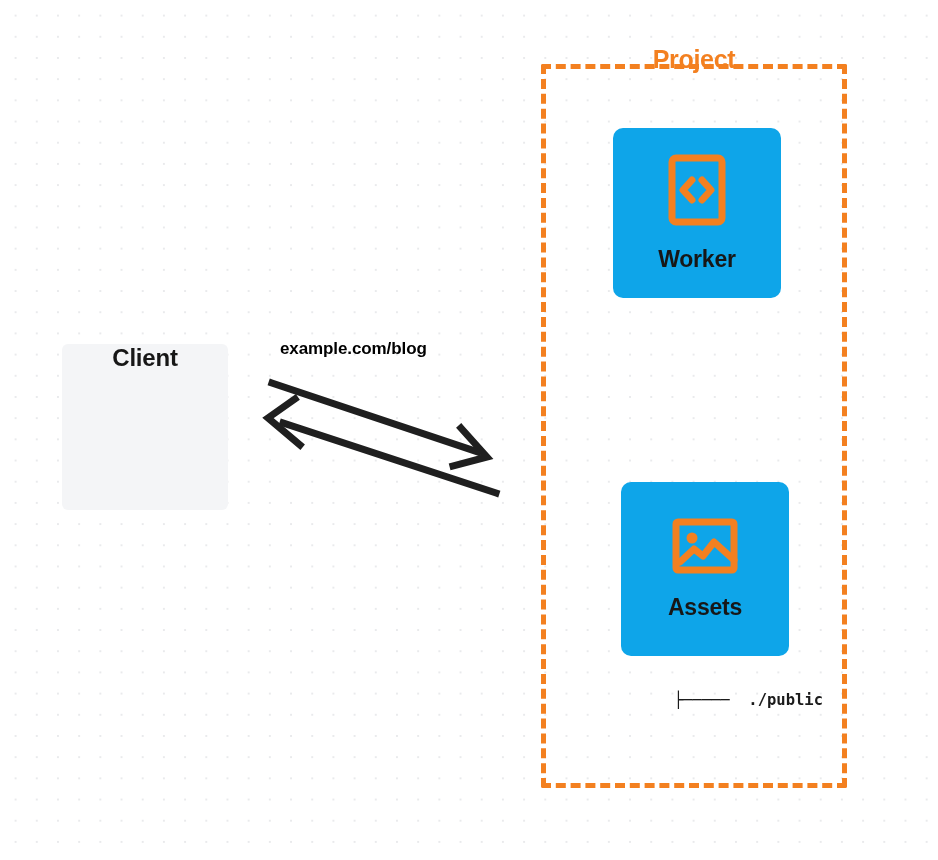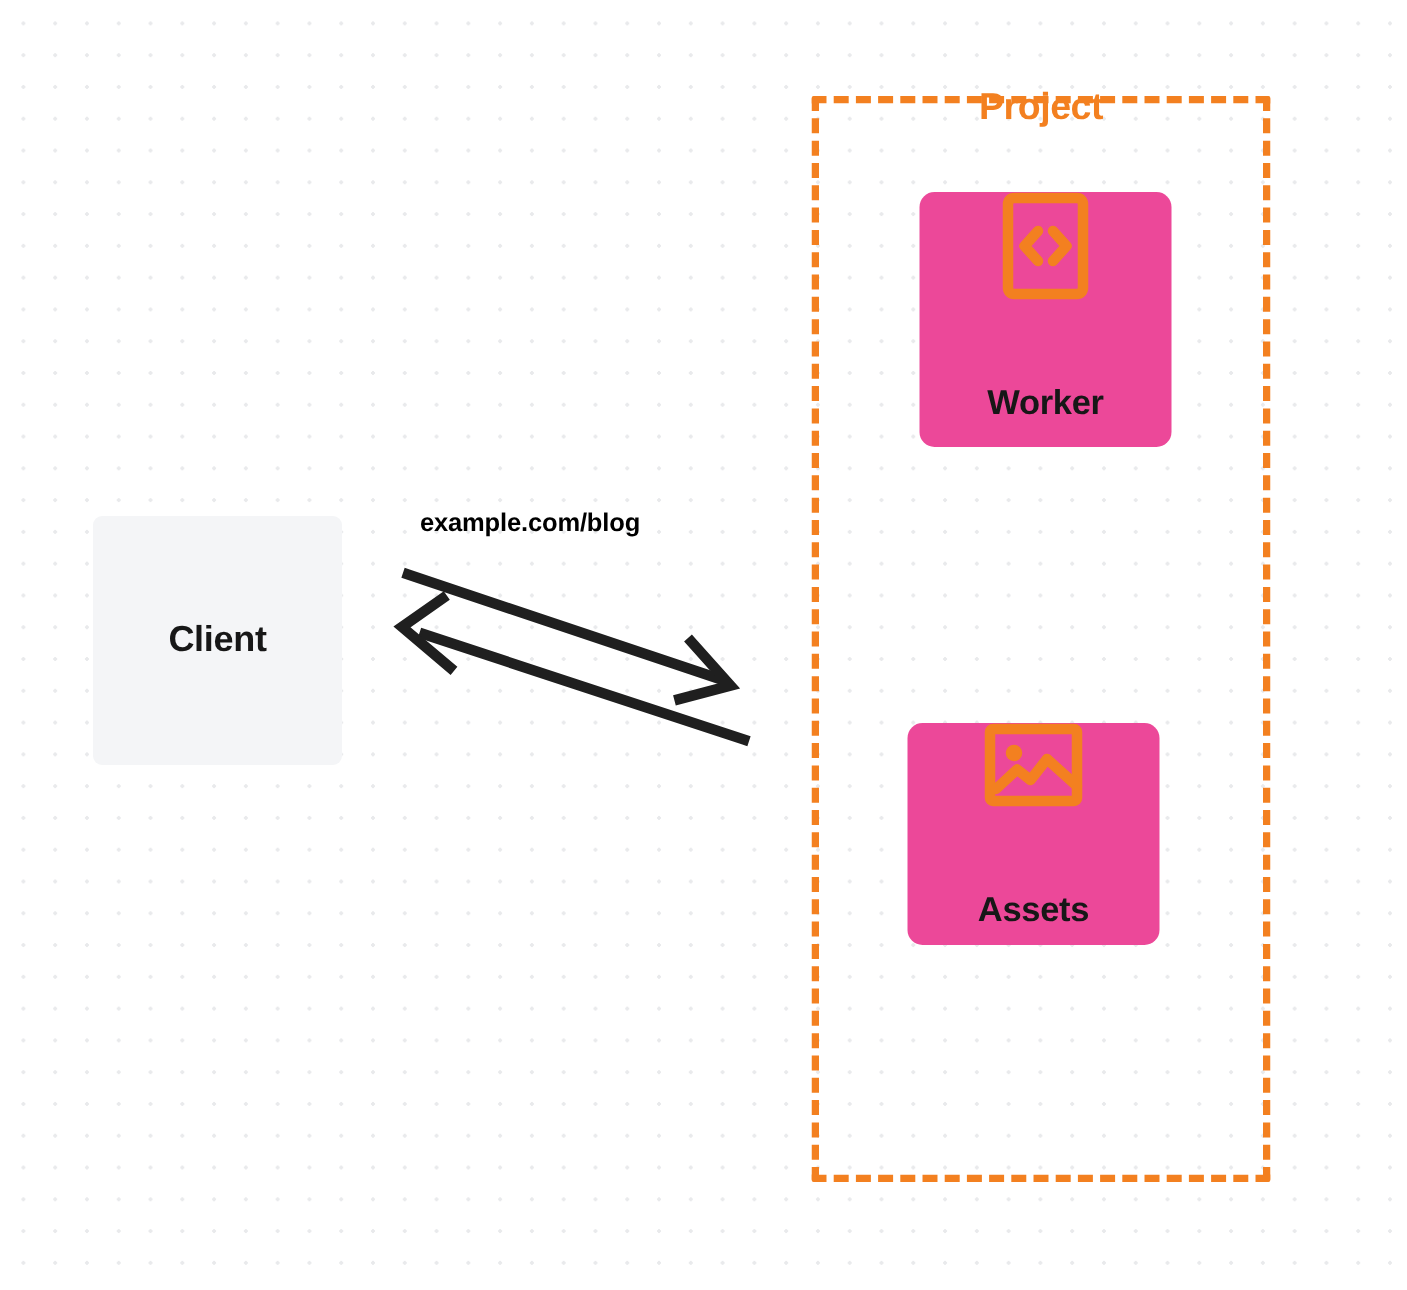--- a/index.html
+++ b/index.html
@@ -26,21 +26,20 @@
   
   .client-box {
     position: absolute;
     left: 62px;
     top: 344px;
     width: 166px;
     height: 166px;
     background: #f4f5f7;
     border-radius: 6px;
     display: flex;
-    align-items: center;
     justify-content: center;
   }
   .client-label {
     font-size: 24px;
     font-weight: 700;
     color: #171717;
     letter-spacing: -0.2px;
   }
 
   
@@ -85,45 +84,43 @@
     top: -17px;
     left: 50%;
     transform: translateX(-50%);
     font-size: 25px;
     font-weight: 700;
     color: #f38020;
     letter-spacing: -0.3px;
     line-height: 1;
     padding: 0 4px;
     white-space: nowrap;
-    margin-top: 12px;
   }
 
   
   .card {
     position: absolute;
-    background: #ec4899;
+    background: #0ea5e9;
     border-radius: 10px;
     display: flex;
     flex-direction: column;
     align-items: center;
-    justify-content: flex-start;
-    gap: 34px;
+    justify-content: center;
   }
   .card-worker {
     left: 72px;
     top: 64px;
     width: 168px;
     height: 170px;
   }
   .card-assets {
-    left: 64px;
+    left: 80px;
     top: 418px;
     width: 168px;
-    height: 148px;
+    height: 174px;
   }
   .card-icon {
     display: block;
     margin-bottom: 16px;
   }
   .card-label {
     font-size: 23px;
     font-weight: 700;
     color: #171717;
     letter-spacing: -0.2px;
@@ -188,17 +185,18 @@
         <svg width="66" height="56" viewBox="0 0 66 56" xmlns="http://www.w3.org/2000/svg">
           <rect x="4" y="4" width="58" height="48" rx="2" ry="2" fill="none" stroke="#f38020" stroke-width="7"></rect>
           <circle cx="20" cy="20" r="5.5" fill="#f38020"></circle>
           <polyline points="8,44 22,31 31,38 42,24 62,42" fill="none" stroke="#f38020" stroke-width="7" stroke-linecap="round" stroke-linejoin="round"></polyline>
         </svg>
       </span>
       <span class="card-label">Assets</span>
     </div>
 
     <div class="file-tree">
+      <div>├─────  ./public</div>
       
     </div>
 
   </div>
 </div>
 
 </body></html>

